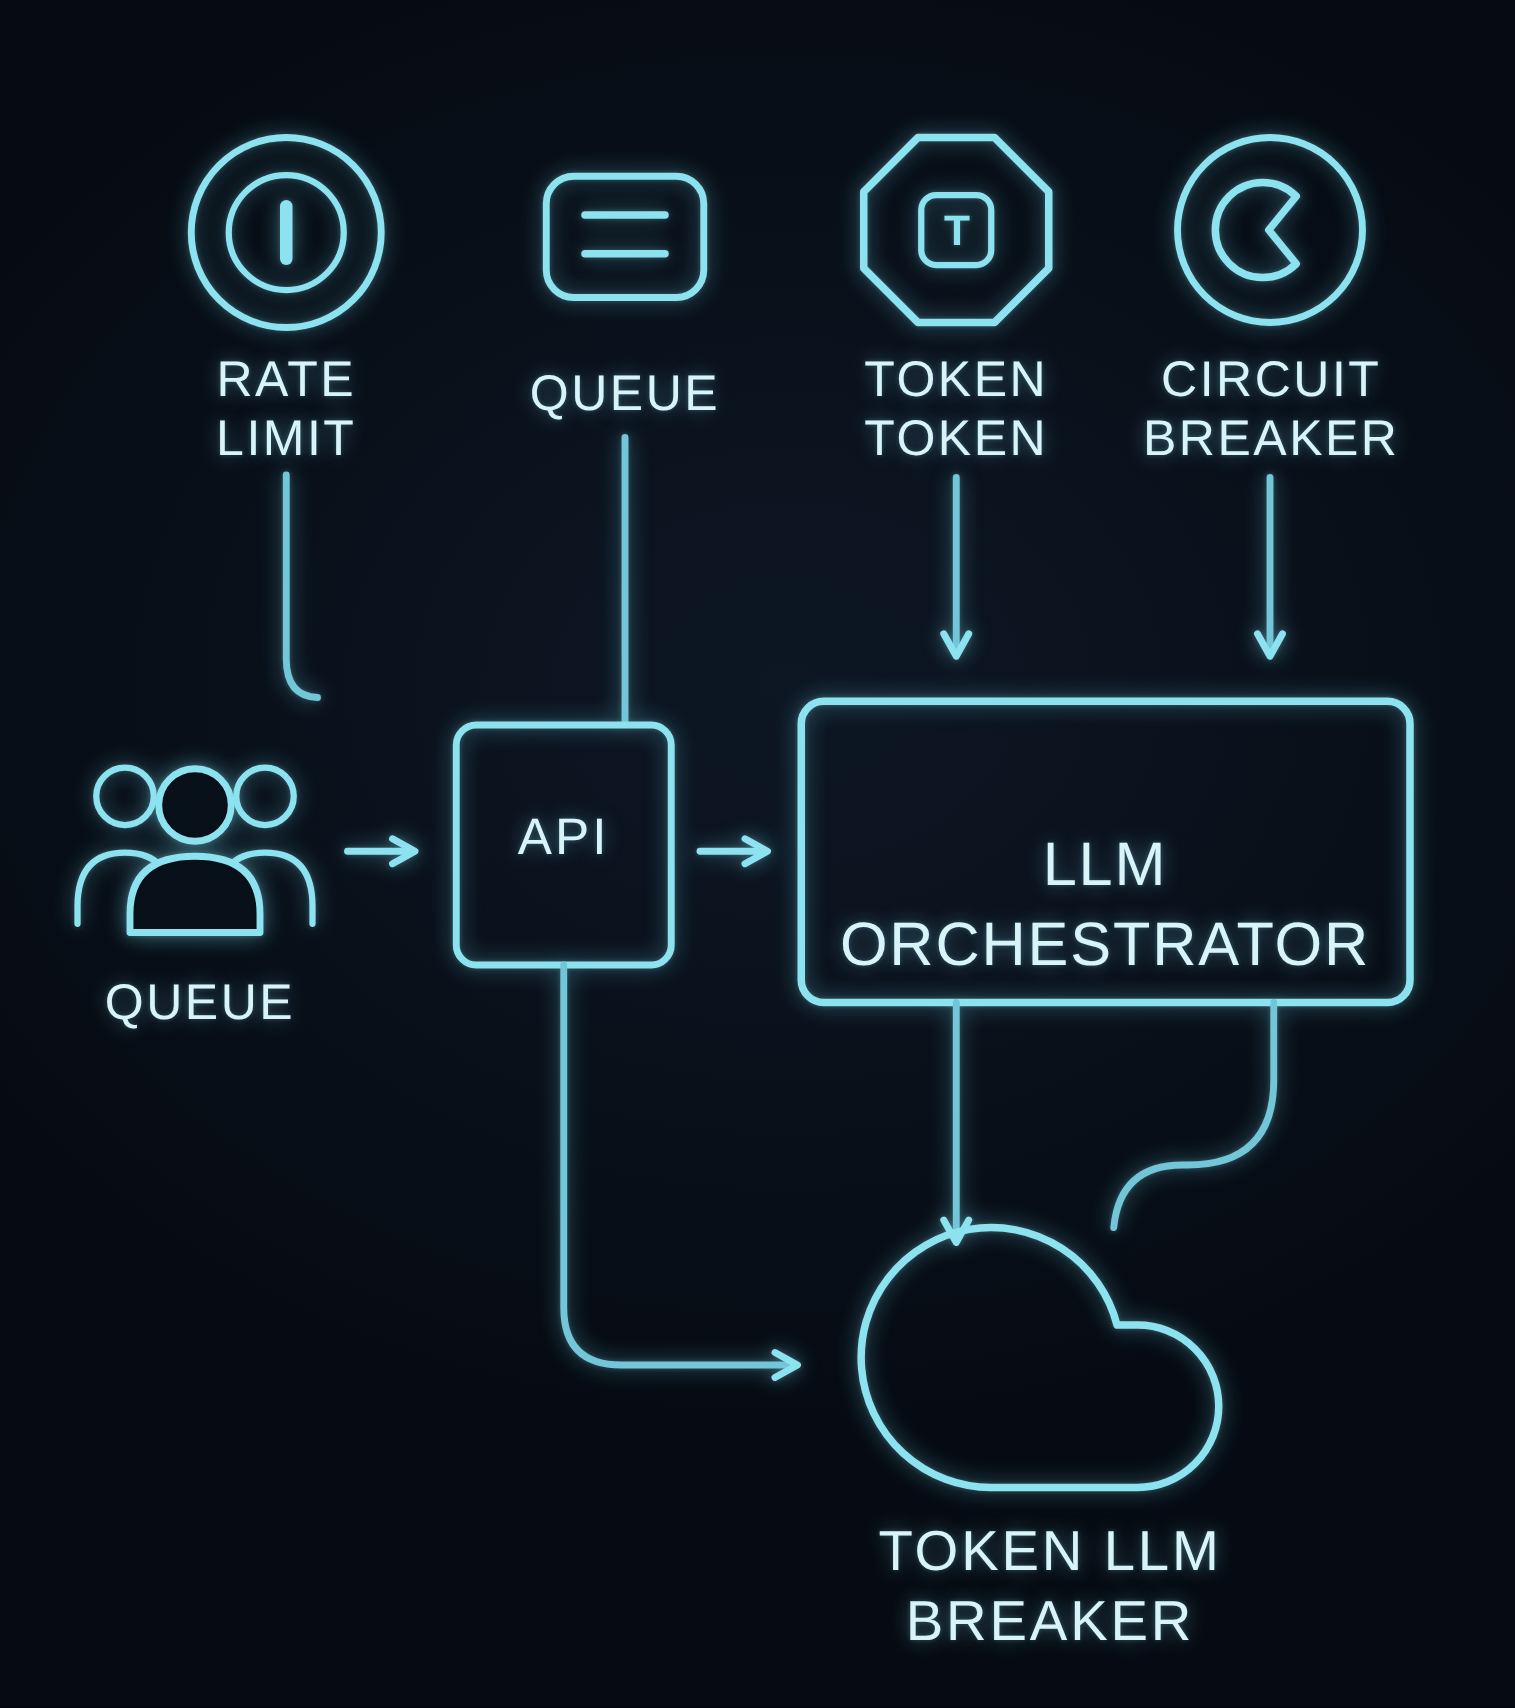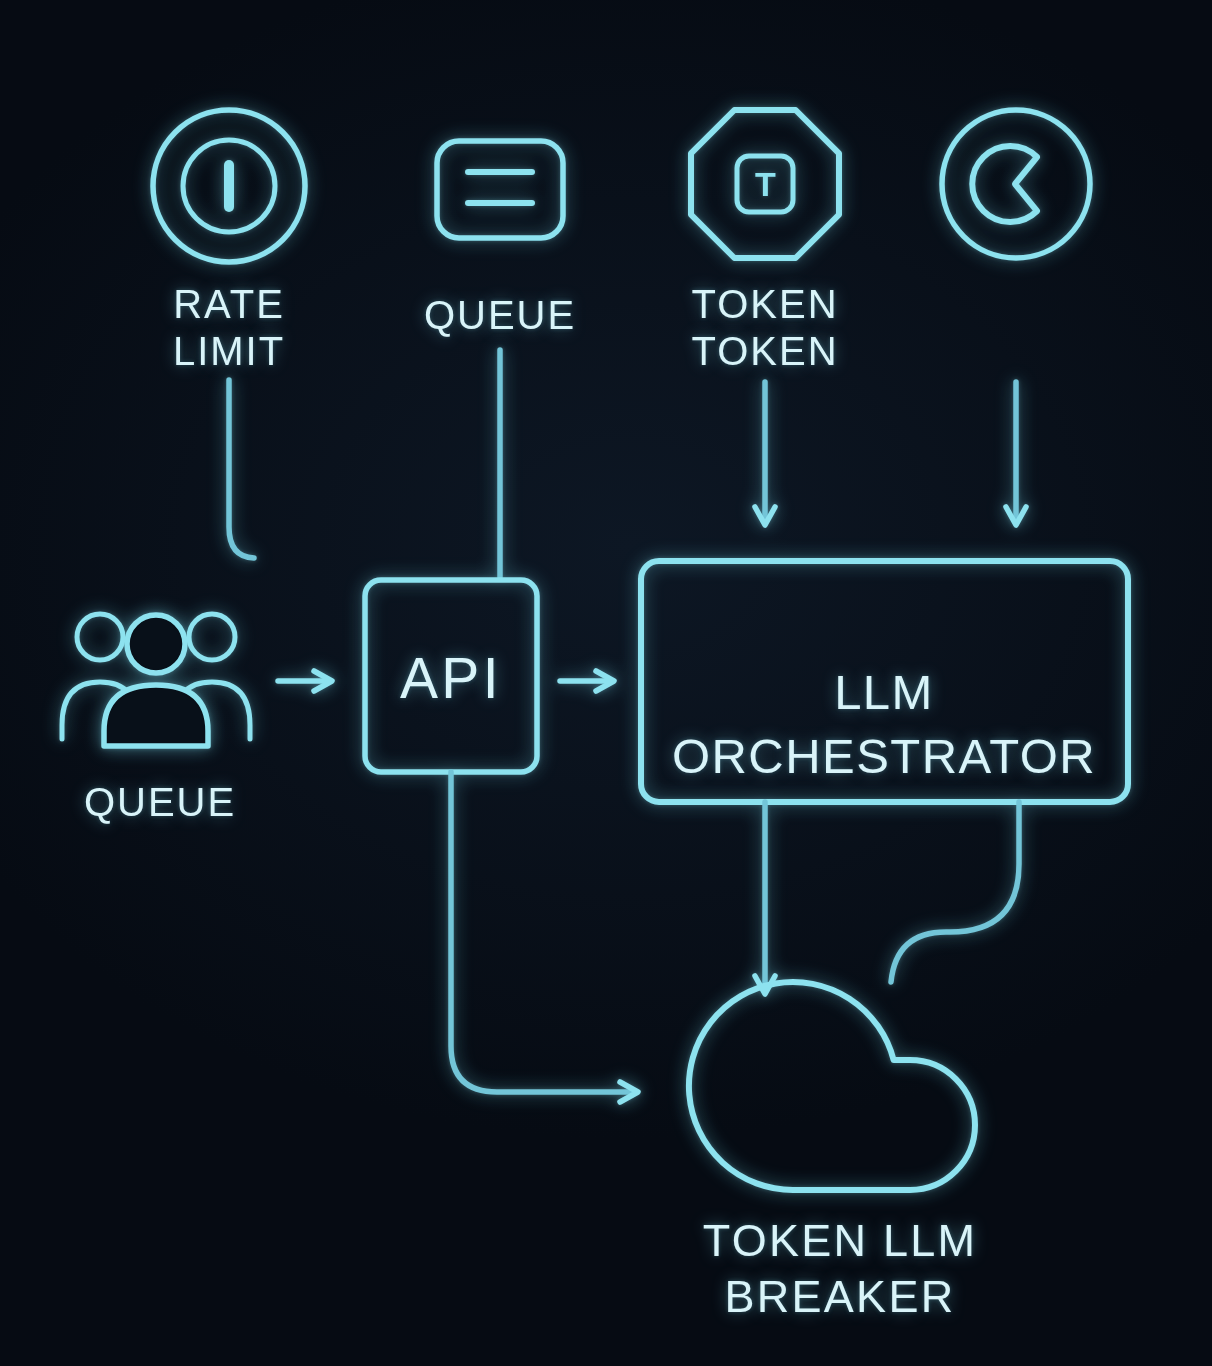--- a/index.html
+++ b/index.html
@@ -17,21 +17,21 @@
   .glyph { fill: var(--line); stroke:none; font:700 34px "Liberation Sans",sans-serif; text-anchor:middle; letter-spacing:1px; }
   .label {
     position:absolute; transform:translateX(-50%);
     text-align:center; color:var(--text); font-weight:400;
     letter-spacing:.05em; line-height:1.18; white-space:nowrap;
     text-shadow:0 0 16px rgba(130,225,245,.40), 0 0 4px rgba(130,225,245,.25);
   }
   .s40 { font-size:40px; }
   .s45 { font-size:45px; line-height:1.25; }
   .s49 { font-size:49px; line-height:1.3; letter-spacing:.03em;margin-top:47px; }
-  .s57 { font-size:57px; letter-spacing:.06em; }
+  .s57 { font-size:41px; letter-spacing:.06em; }
 </style>
 </head>
 <body>
 
 <div class="stage">
 
   <svg class="layer" width="1212" height="1366" viewBox="0 0 1212 1366">
     <defs>
       <marker id="arrow" markerUnits="userSpaceOnUse" markerWidth="34" markerHeight="34" refX="22" refY="15" orient="auto">
         <path class="stroke" d="M6,5 L24,15 L6,25" stroke-width="5.5"></path>
@@ -95,20 +95,24 @@
 
   <div class="label s40" style="left:500px; top:292px">
     <div>QUEUE</div>
   </div>
 
   <div class="label s40" style="left:765px; top:281px">
     <div>TOKEN</div>
     <div>TOKEN</div>
   </div>
 
+  <div class="label s40" style="left:1017px; top:281px">
+    <div>CIRCUIT</div>
+    <div>BREAKER</div>
+  </div>
 
   <div class="label s40" style="left:160px; top:779px">
     <div>QUEUE</div>
   </div>
 
   <div class="label s57" style="left:451px; top:645px">
     <div>API</div>
   </div>
 
   <div class="label s49" style="left:884px; top:614px">

